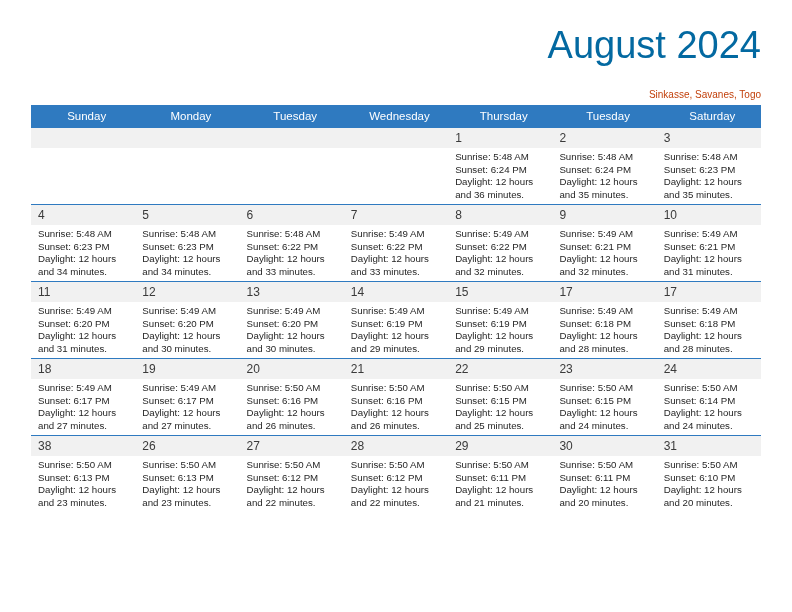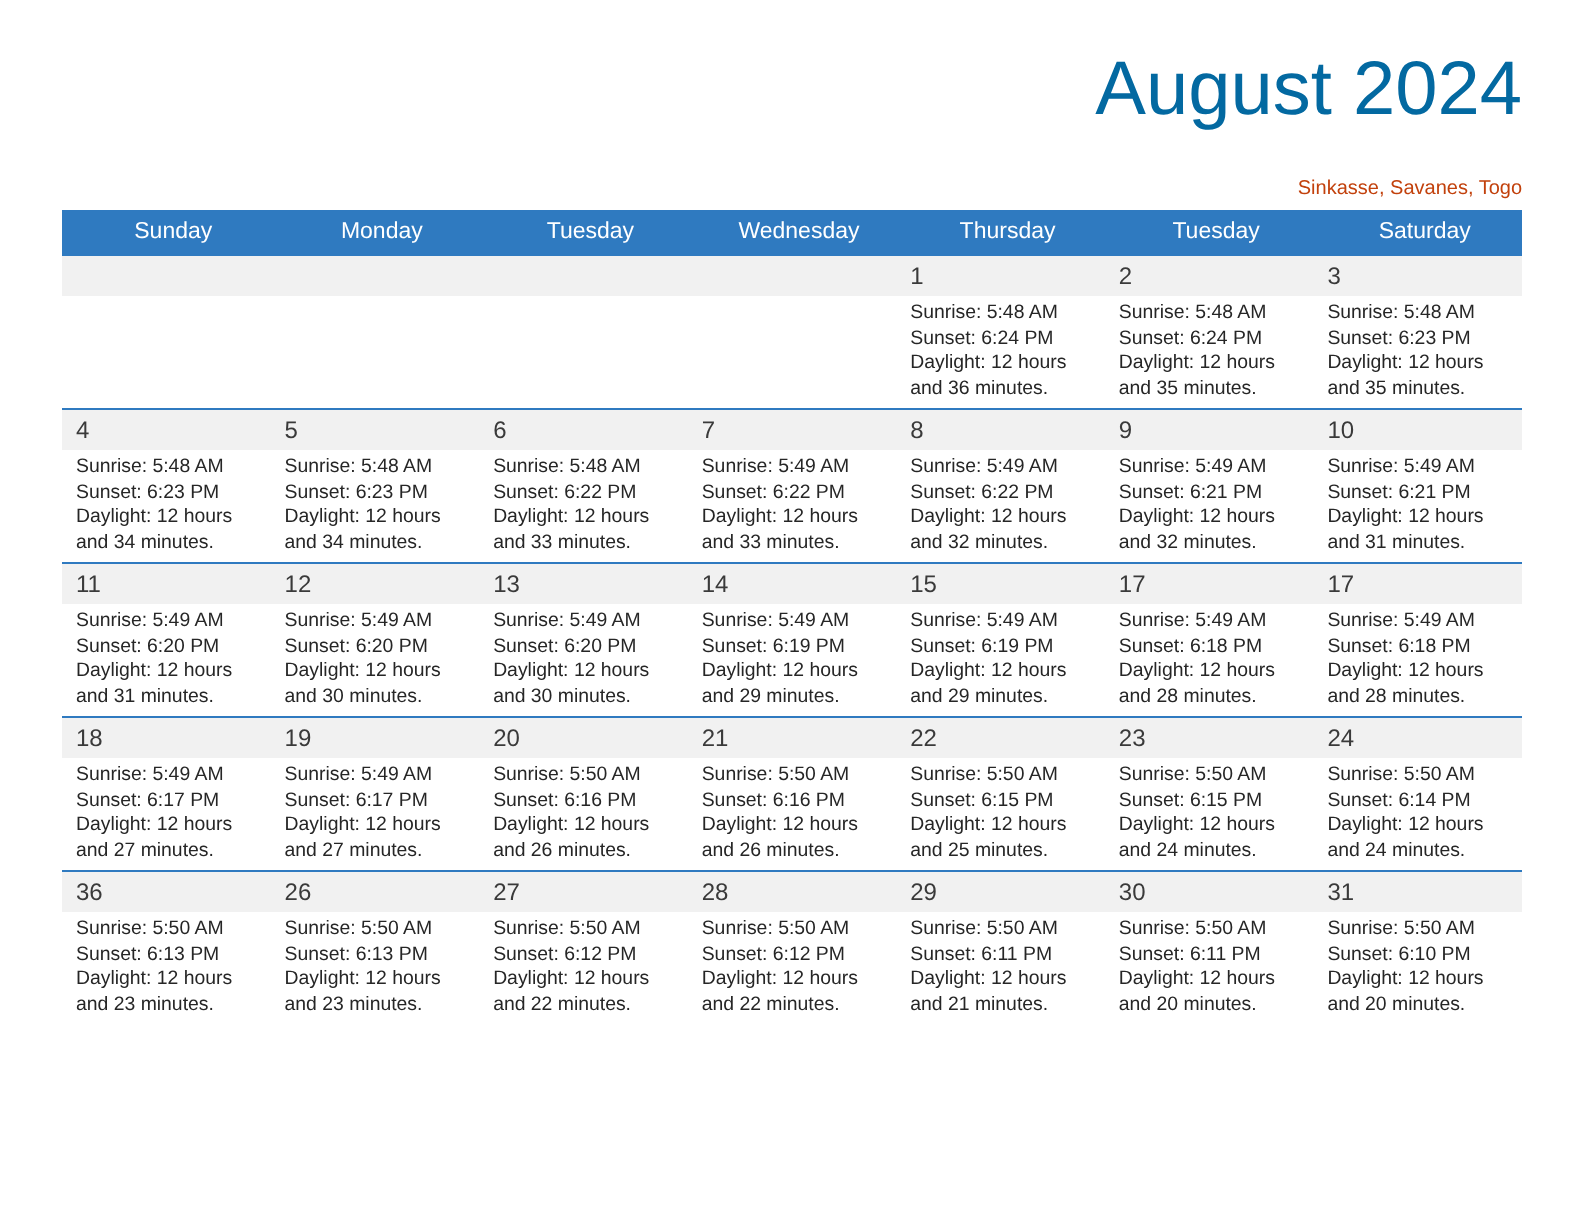--- a/index.html
+++ b/index.html
@@ -393,21 +393,21 @@
             <div class="lines">
               <div>Sunrise: 5:50 AM</div>
               <div>Sunset: 6:14 PM</div>
               <div>Daylight: 12 hours</div>
               <div>and 24 minutes.</div>
             </div>
           </td>
         </tr>
         <tr class="week-row">
           <td class="">
-            <span class="daynum">36</span>
+            <span class="daynum">38</span>
             <div class="lines">
               <div>Sunrise: 5:50 AM</div>
               <div>Sunset: 6:13 PM</div>
               <div>Daylight: 12 hours</div>
               <div>and 23 minutes.</div>
             </div>
           </td>
           <td class="">
             <span class="daynum">26</span>
             <div class="lines">

